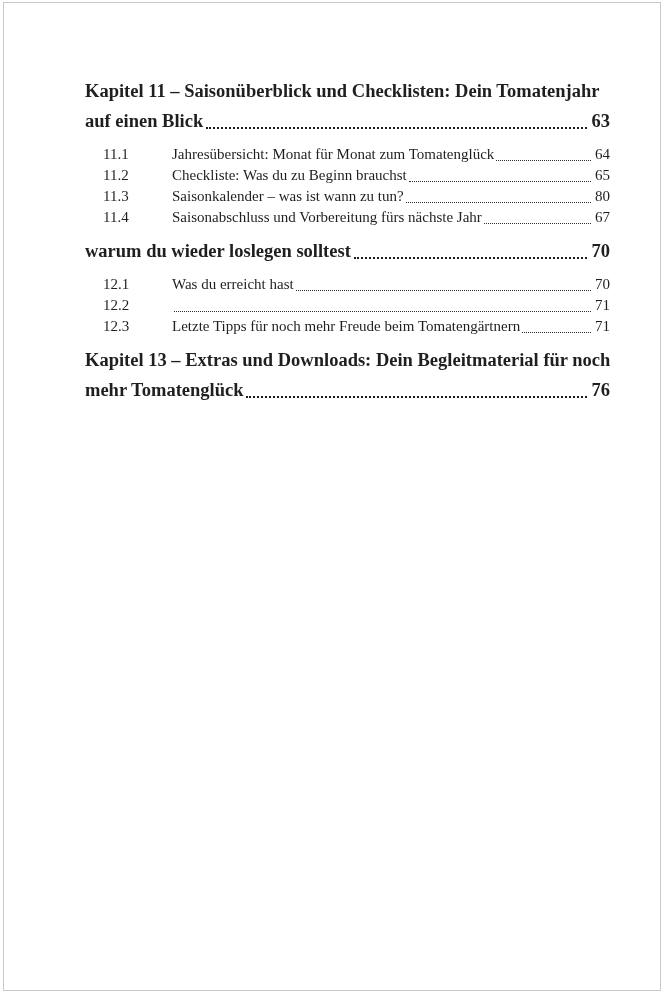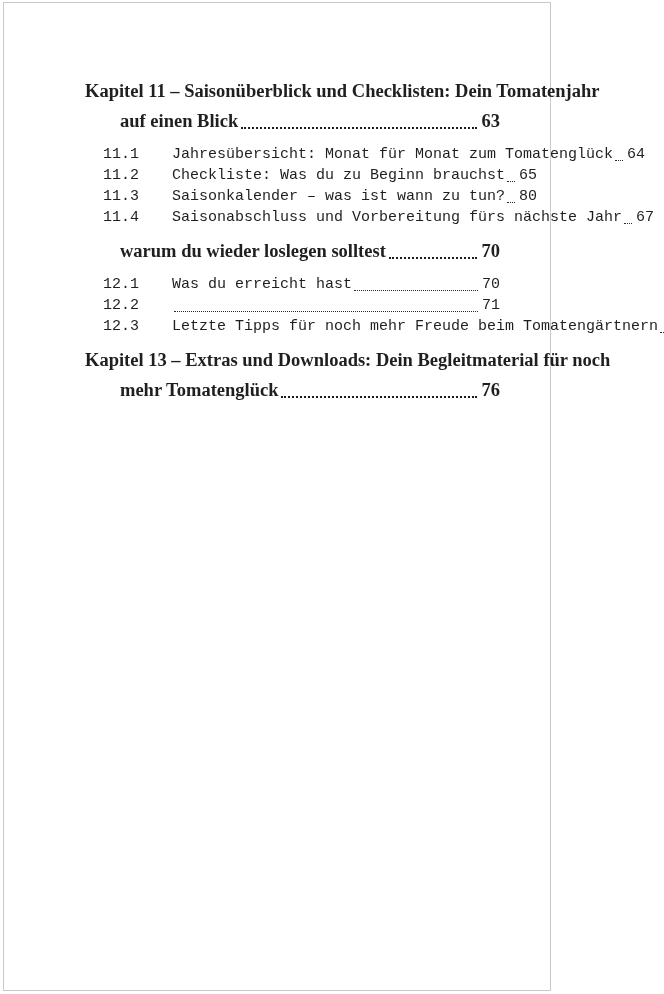--- a/index.html
+++ b/index.html
@@ -7,45 +7,44 @@
     width: 664px; height: 994px;
     background: #ffffff;
     font-family: "Liberation Serif", "DejaVu Serif", serif;
     color: #1f1f1f;
     position: relative;
     overflow: hidden;
   }
   .page {
     position: absolute;
     left: 3px; top: 2px;
-    width: 548px; height: 989px;
+    width: 658px; height: 989px;
     box-sizing: border-box;
     border: 1px solid #c9c9c9;
     background: #ffffff;
     padding: 73px 50px 0 81px;
   }
   .chapter-heading {
     font-weight: bold;
     font-size: 18.5px;
     line-height: 30px;
     margin: 0 0 8px 0;
   }
   .h-line1 { white-space: nowrap; }
-  .h-line2 { display: flex; align-items: baseline; white-space: nowrap; margin-left: 35px; }
+  .h-line2 { display: flex; align-items: baseline; white-space: nowrap; }
   .items {
     font-size: 15px;
     line-height: 21px;
     margin: 0 0 8px 0;
   }
   .item {
     display: flex;
     align-items: flex-end;
     padding-left: 18px;
     white-space: nowrap;
-    font-family: Liberation Mono, monospace;
   }
   .item .num { flex: 0 0 69px; }
   .ttl, .num, .pg { flex: 0 0 auto; }
   .leader {
     flex: 1 1 auto;
     min-width: 8px;
     align-self: flex-end;
     border-bottom: 1.5px dotted #2c2c2c;
     margin: 0 4px 4px 2px;
   }

